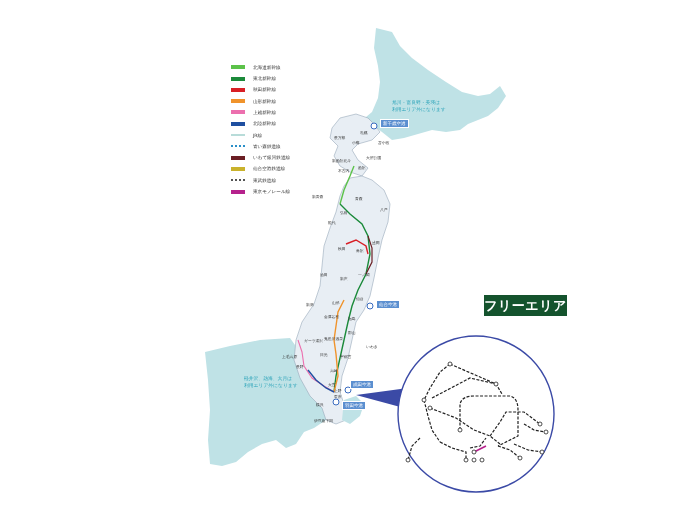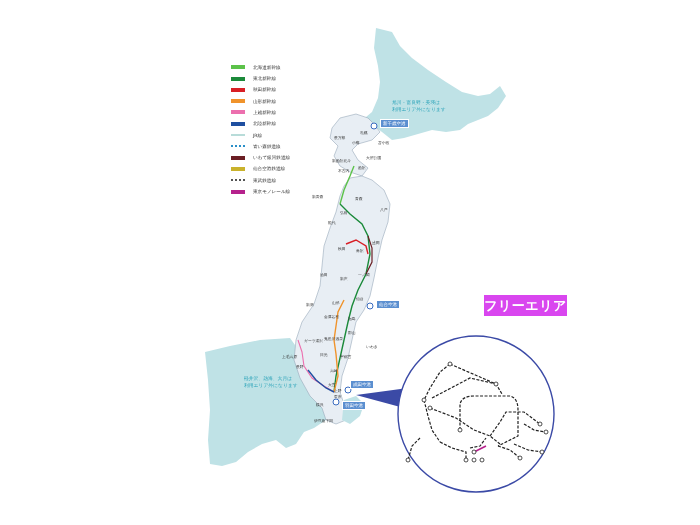--- a/index.html
+++ b/index.html
@@ -5,21 +5,21 @@
   html,body{margin:0;padding:0;background:#ffffff;}
   body{width:700px;height:525px;position:relative;overflow:hidden;font-family:"DejaVu Sans",sans-serif;}
   .map-svg{position:absolute;left:0;top:0;width:700px;height:525px;}
   .legend{position:absolute;left:231px;top:62px;width:110px;}
   .legend-item{display:flex;align-items:center;height:10.5px;margin-bottom:0.8px;}
   .legend-swatch{width:14px;height:4px;margin-right:8px;flex:0 0 auto;}
   .legend-swatch.dotted{height:0;border-top:2px dotted #2a8fc8;background:none;}
   .legend-swatch.dotted.gray{border-top-color:#555;}
   .legend-swatch.thin{height:2px;}
   .legend-label{font-size:4.6px;color:#333;white-space:nowrap;}
-  .free-area{position:absolute;left:484px;top:295px;width:83px;height:21px;background:#d946ef;color:#fff;font-weight:bold;font-size:13px;display:flex;align-items:center;justify-content:center;letter-spacing:0.5px;}
+  .free-area{position:absolute;left:484px;top:295px;width:83px;height:21px;background:#14532d;color:#fff;font-weight:bold;font-size:13px;display:flex;align-items:center;justify-content:center;letter-spacing:0.5px;}
   .note{position:absolute;color:#2aa3b9;font-size:4.8px;line-height:7px;white-space:nowrap;}
   .airport-label{position:absolute;background:#5b8fd0;color:#fff;font-size:4.5px;padding:1px 2px;border:1px solid #fff;white-space:nowrap;}
   .station{position:absolute;font-size:3.8px;color:#333;white-space:nowrap;}
 </style>
 </head>
 <body>
 
 <svg class="map-svg" viewBox="0 0 700 525" xmlns="http://www.w3.org/2000/svg">
 
   <path d="M376,28 L392,32 L400,46 L412,58 L428,70 L446,82 L462,92 L478,96 L490,94 L500,86 L506,96 L498,108 L488,116 L478,120 L468,124 L460,130 L446,132 L432,130 L418,134 L404,138 L392,140 L382,132 L374,126 L366,124 L360,122 L372,112 L378,98 L380,82 L378,66 L374,48 Z" fill="#bfe2e6"></path>

